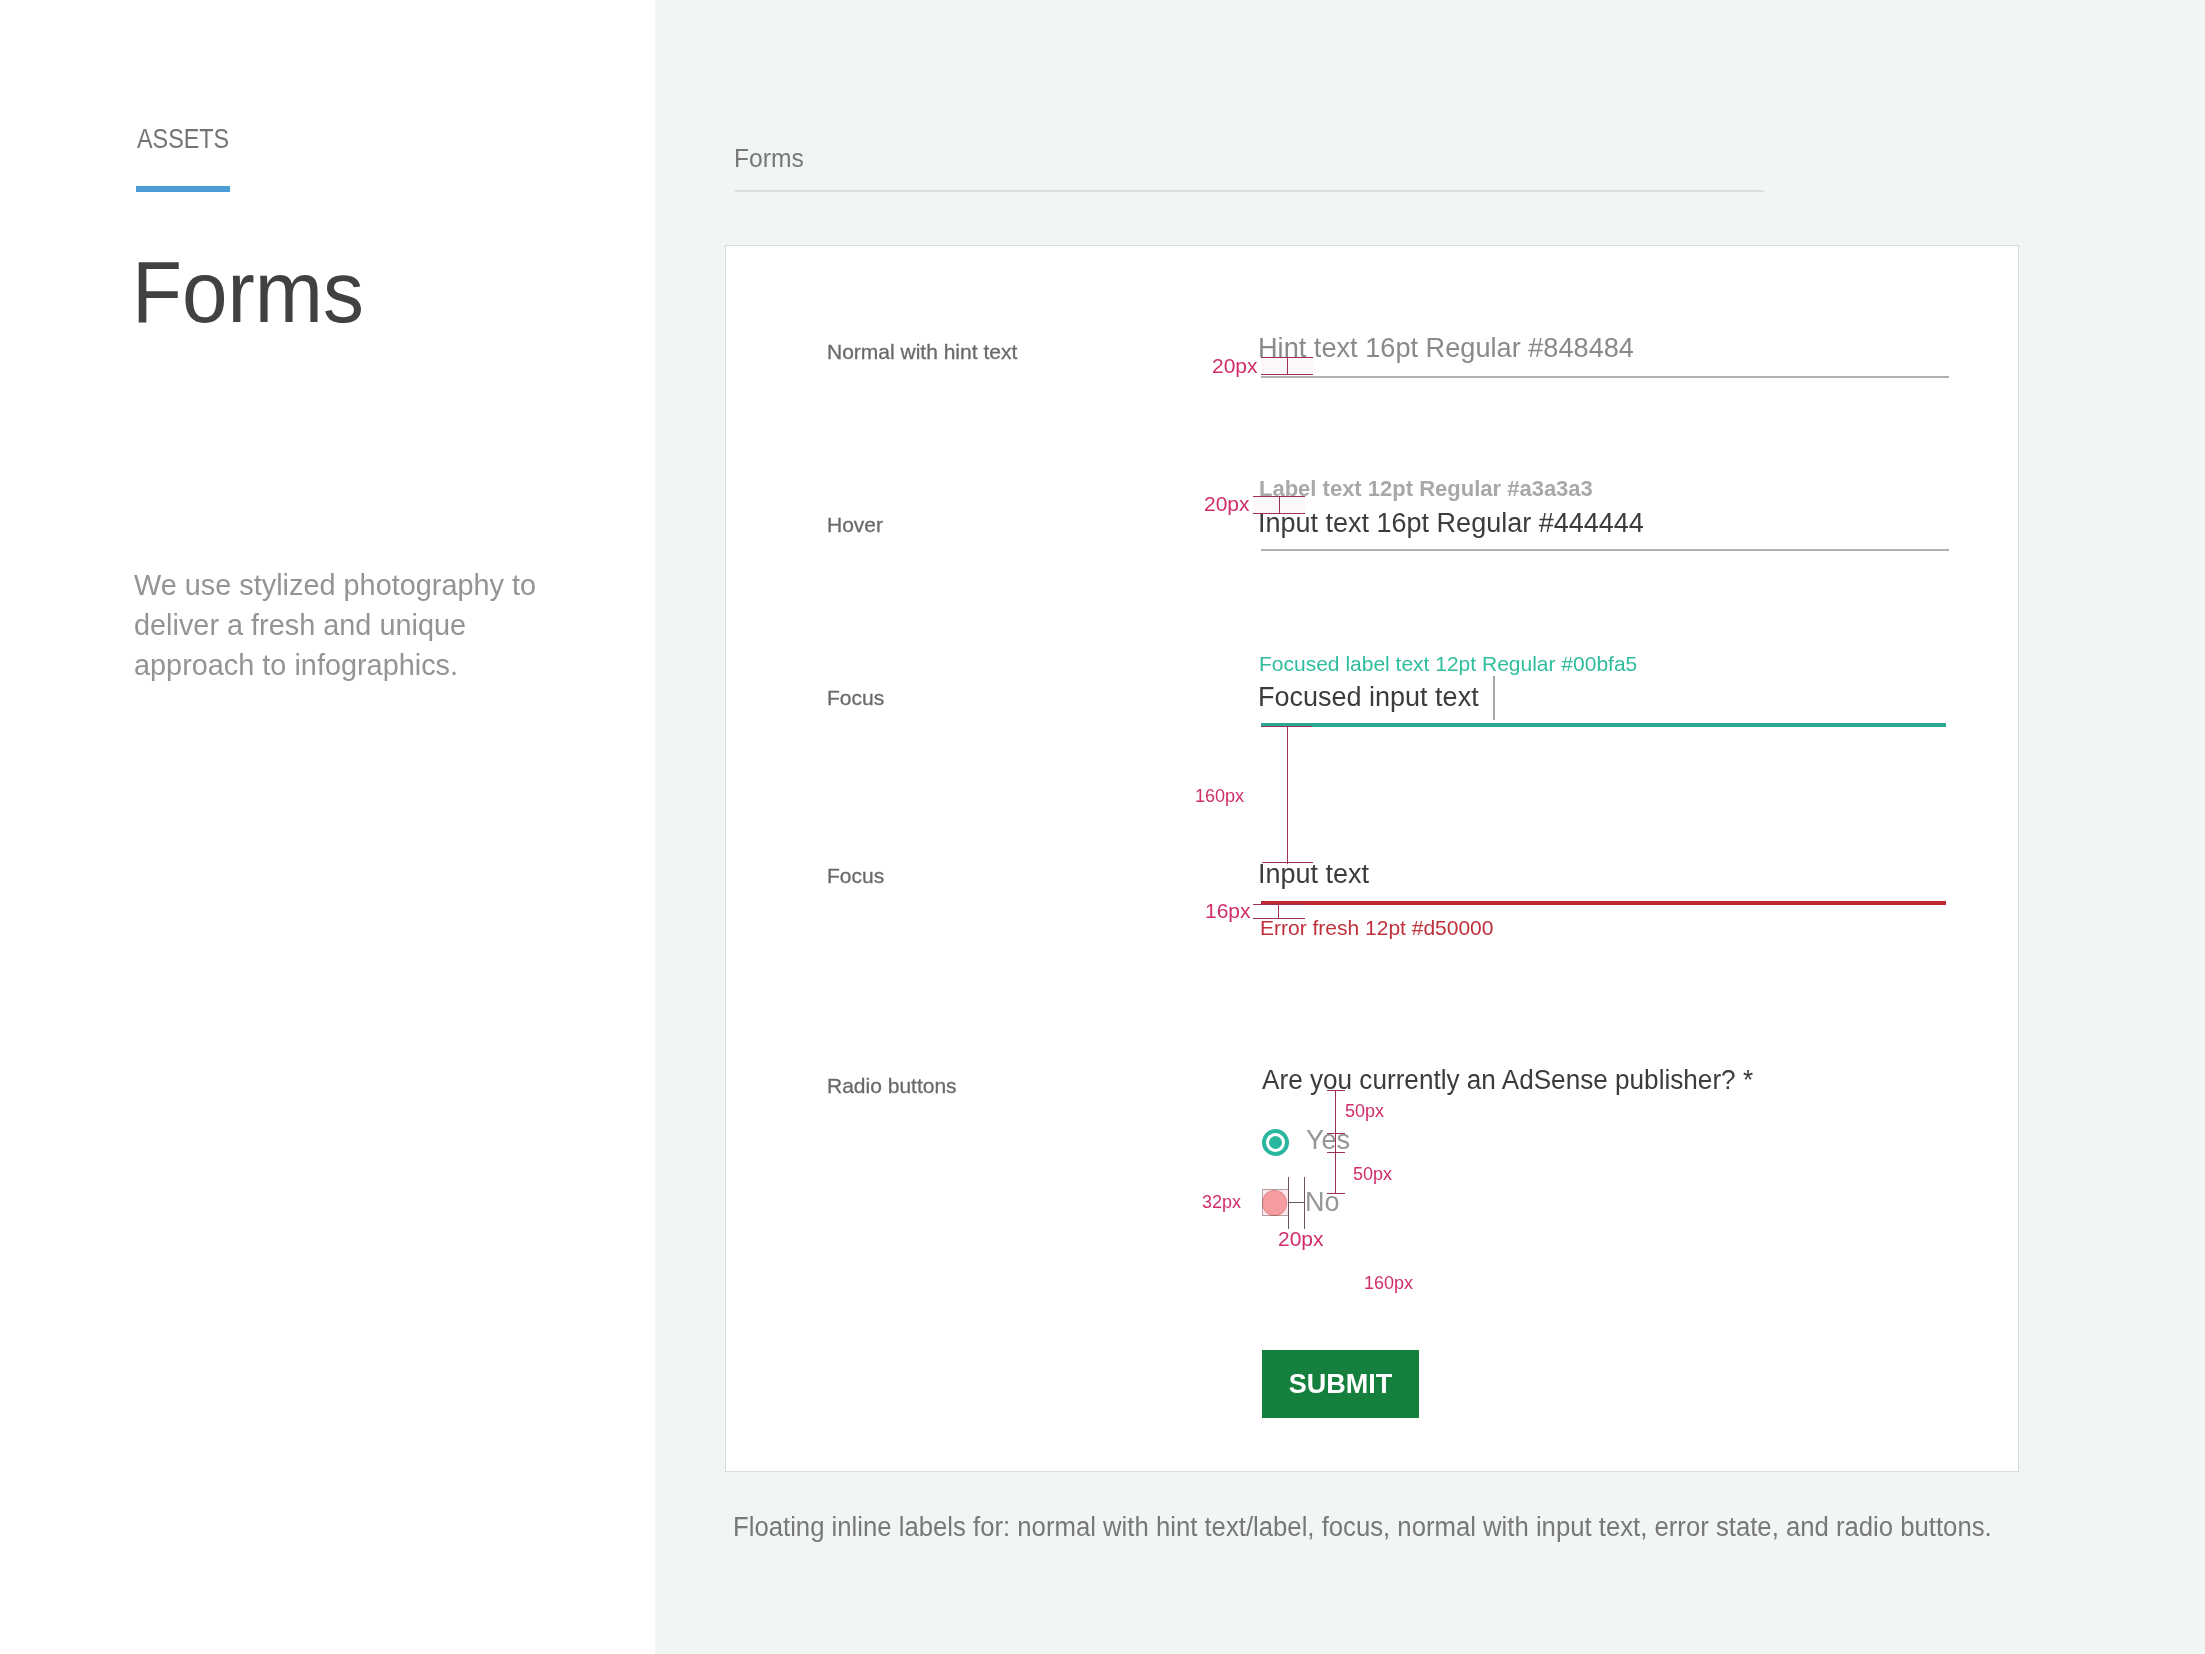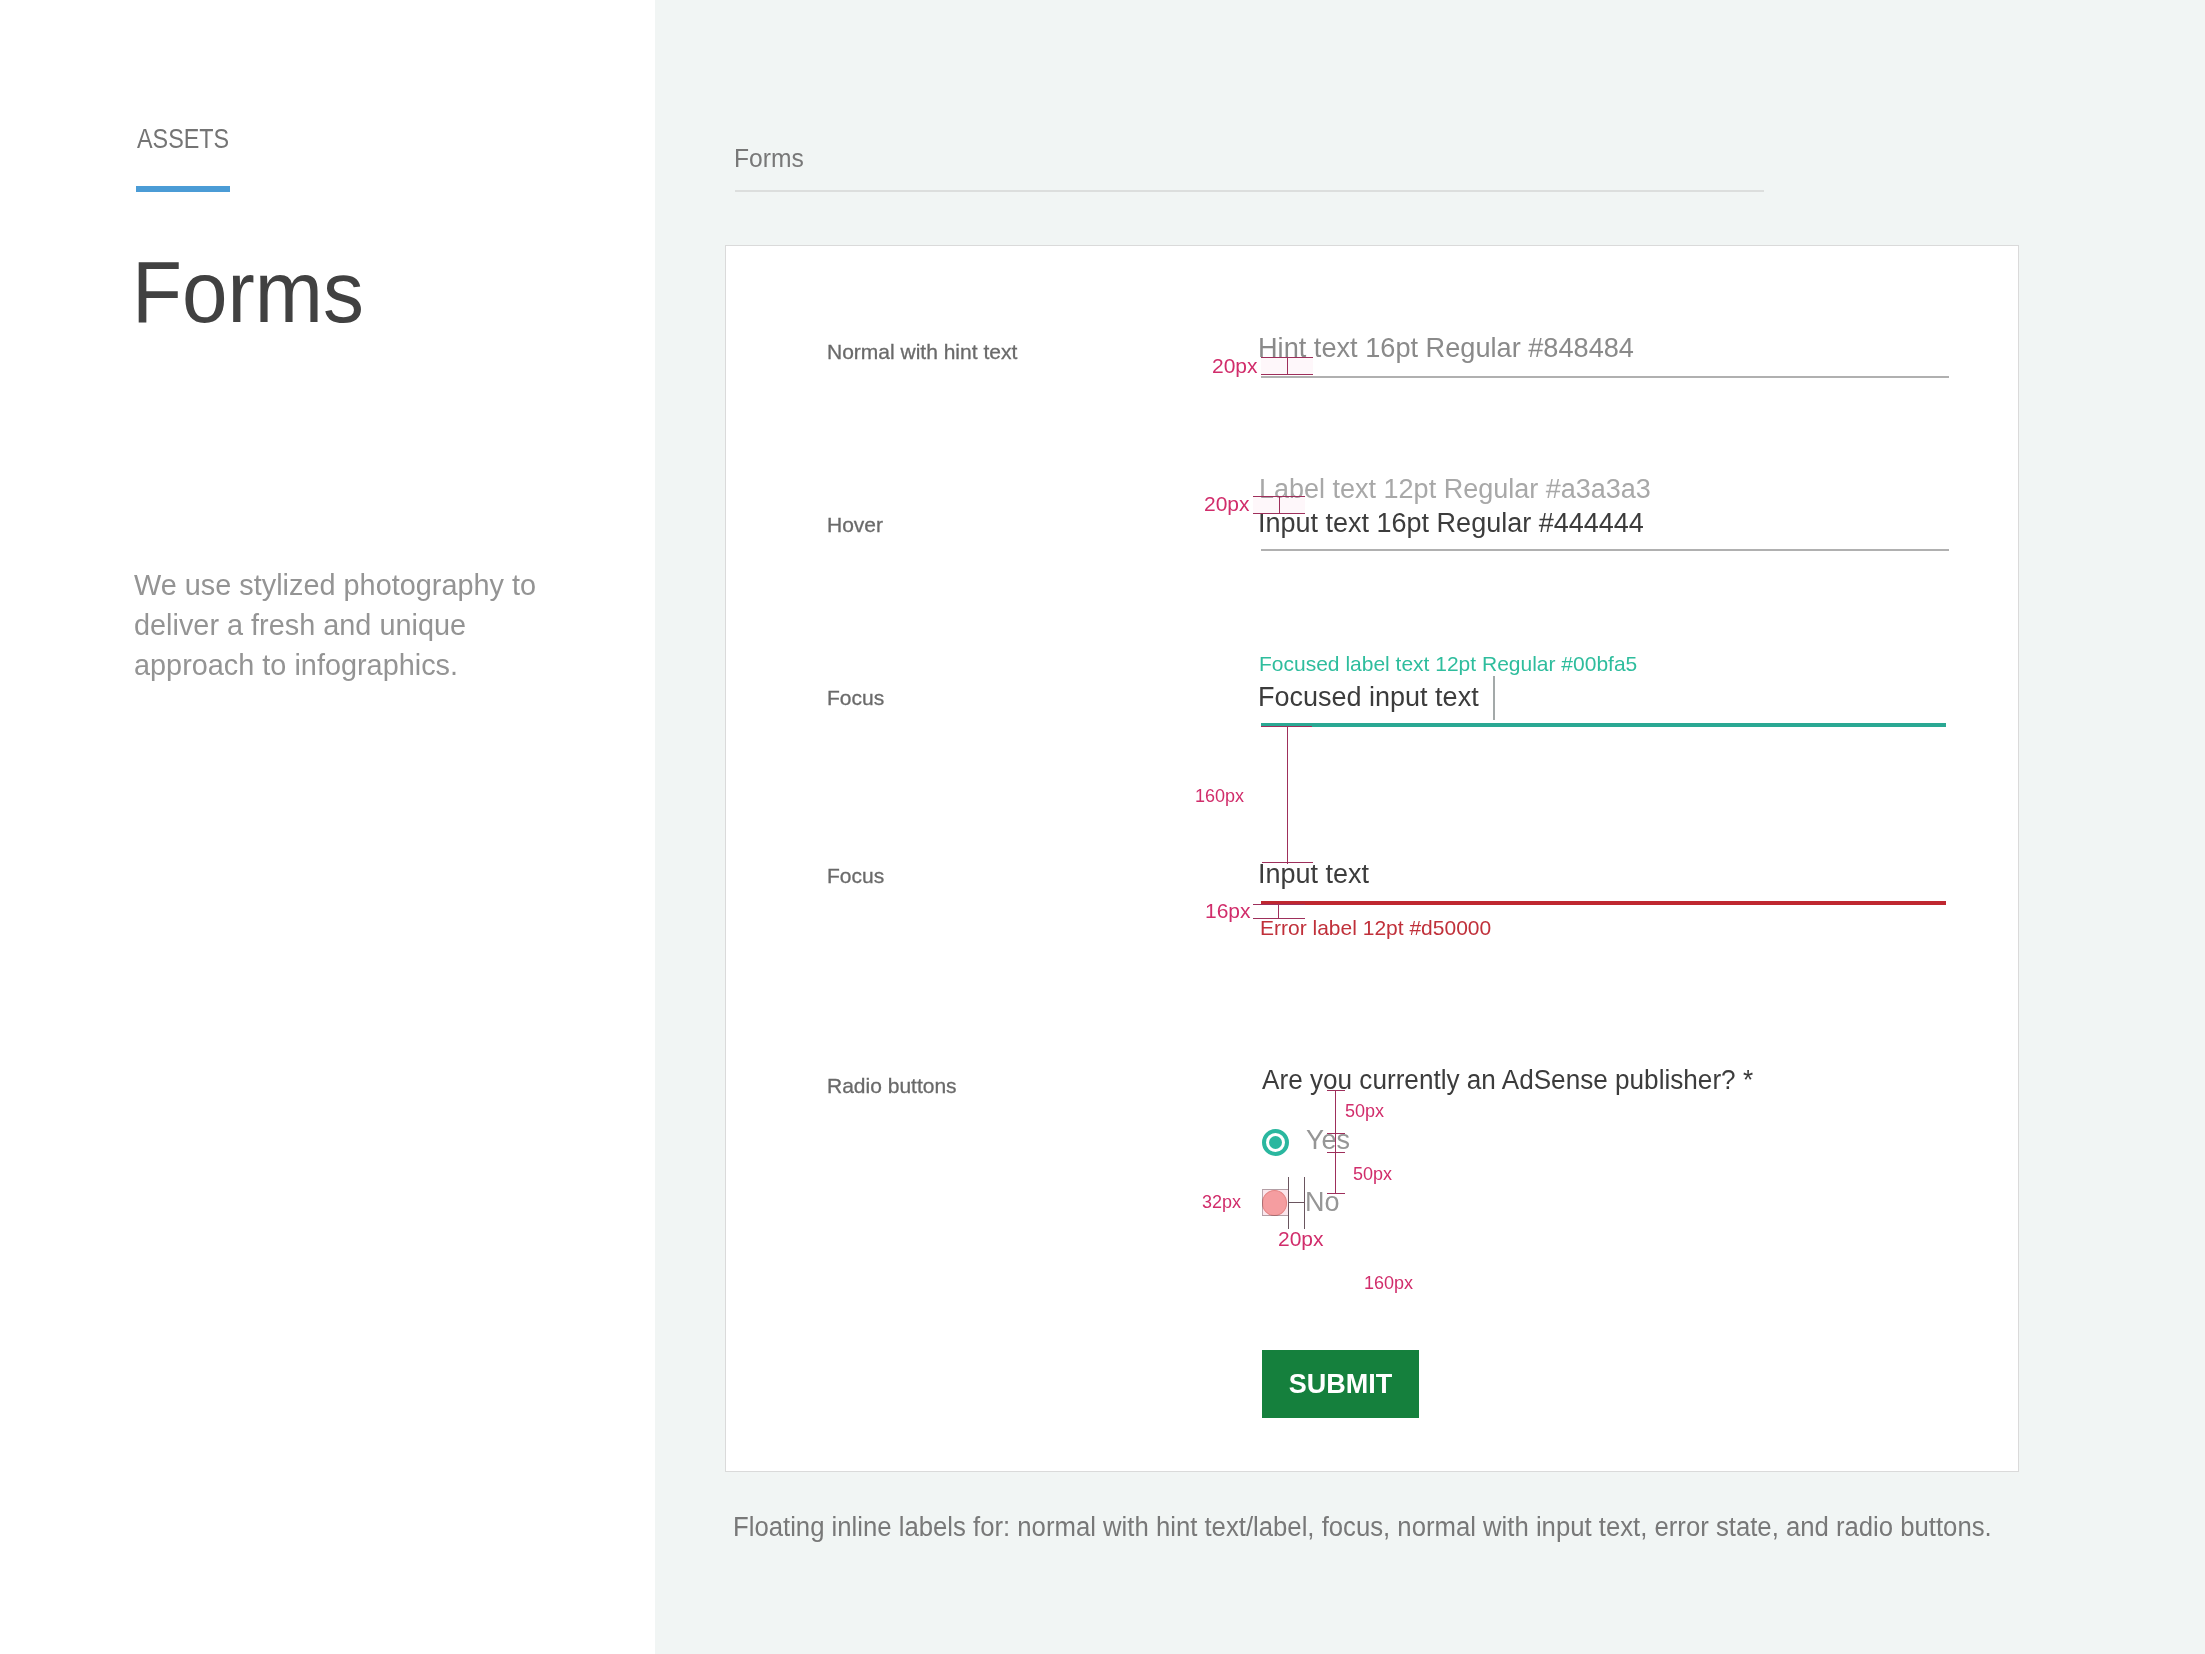--- a/index.html
+++ b/index.html
@@ -26,21 +26,21 @@
   .section-rule{left:735px;top:190px;width:1029px;height:1.8px;background:#dcdedd;}
   .card{left:725px;top:245px;width:1292px;height:1225px;background:#ffffff;
         border:0.9px solid #dadada;}
   .caption{left:733px;top:1514px;font-size:27px;color:#787878;font-weight:400;
            line-height:27px;transform:scaleX(0.952);}
 
   
   .row-label{font-size:21px;color:#6a6a6a;font-weight:400;line-height:21px;-webkit-text-stroke:0.3px #6a6a6a;}
   .field-text{font-size:27px;color:#3c3c3c;font-weight:400;line-height:27px;}
   .hint-text{font-size:28px;color:#8a8a8a;font-weight:400;line-height:28px;transform:scaleX(0.97);}
-  .small-label{font-size:27px;color:#a8a8a8;font-weight:400;line-height:20px;}
+  .small-label{font-size:22px;color:#a8a8a8;font-weight:700;line-height:20px;}
   .focus-label{font-size:21px;color:#2ebd9d;font-weight:400;line-height:21px;}
   .err-label{font-size:21px;color:#c0303a;font-weight:400;line-height:20px;}
   .underline{height:1.8px;background:#b0b0b0;}
   .underline-green{height:3.5px;background:#2aa893;}
   .underline-red{height:3.5px;background:#bf2730;}
   .caret{width:1.8px;background:#a3a9a9;}
 
   
   .ann{color:#d12d6b;font-weight:400;}
   .ann-s{font-size:21px;line-height:21px;}
@@ -103,21 +103,21 @@
   <div class="abs underline-green" style="left:1261px;top:723px;width:685px;"></div>
 
   <div class="abs ann-h" style="left:1261px;top:726px;width:51px;"></div>
   <div class="abs ann-v" style="left:1287px;top:726px;height:138px;"></div>
   <div class="abs ann ann-m" style="left:1195px;top:784px;">160px</div>
   <div class="abs ann-h" style="left:1262px;top:862px;width:51px;"></div>
 
   <div class="abs row-label" style="left:827px;top:865px;">Focus</div>
   <div class="abs field-text" style="left:1258px;top:861px;">Input text</div>
   <div class="abs underline-red" style="left:1261px;top:901px;width:685px;"></div>
-  <div class="abs err-label" style="left:1260px;top:918px;">Error label 12pt #d50000</div>
+  <div class="abs err-label" style="left:1260px;top:918px;">Error fresh 12pt #d50000</div>
   <div class="abs ann ann-s" style="left:1205px;top:900px;">16px</div>
   <div class="abs ann-h" style="left:1253px;top:904px;width:52px;"></div>
   <div class="abs ann-h" style="left:1253px;top:918px;width:52px;"></div>
   <div class="abs ann-v" style="left:1278px;top:904px;height:15px;"></div>
 
   <div class="abs row-label" style="left:827px;top:1075px;">Radio buttons</div>
   <div class="abs q-text" style="left:1262px;top:1067px;">Are you currently an AdSense publisher? *</div>
 
   <div class="abs radio-outer" style="left:1262px;top:1129px;width:27px;height:27px;border:4px solid #2ab79f;">
     <div class="abs" style="left:3.1px;top:3.1px;width:13.2px;height:13.2px;border-radius:50%;background:#2ab79f;"></div>

